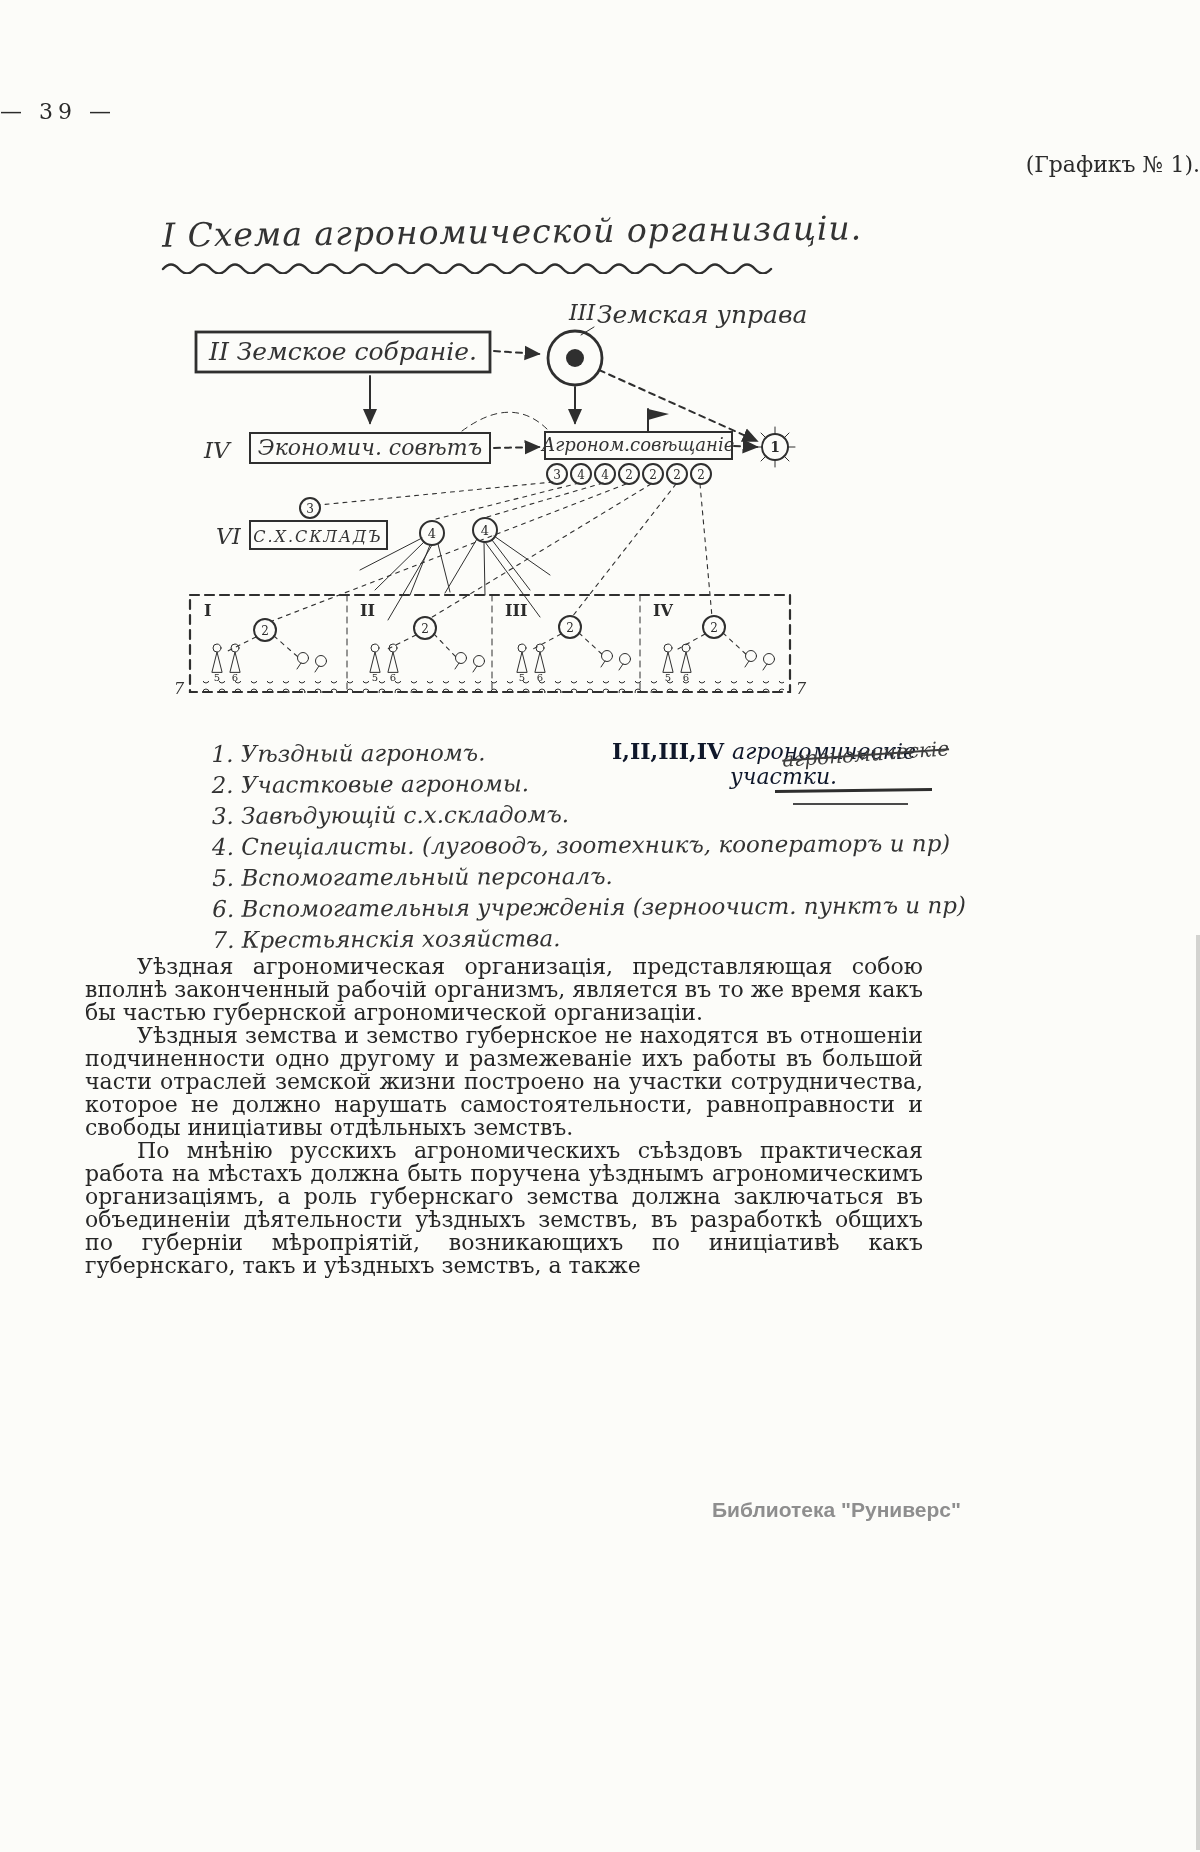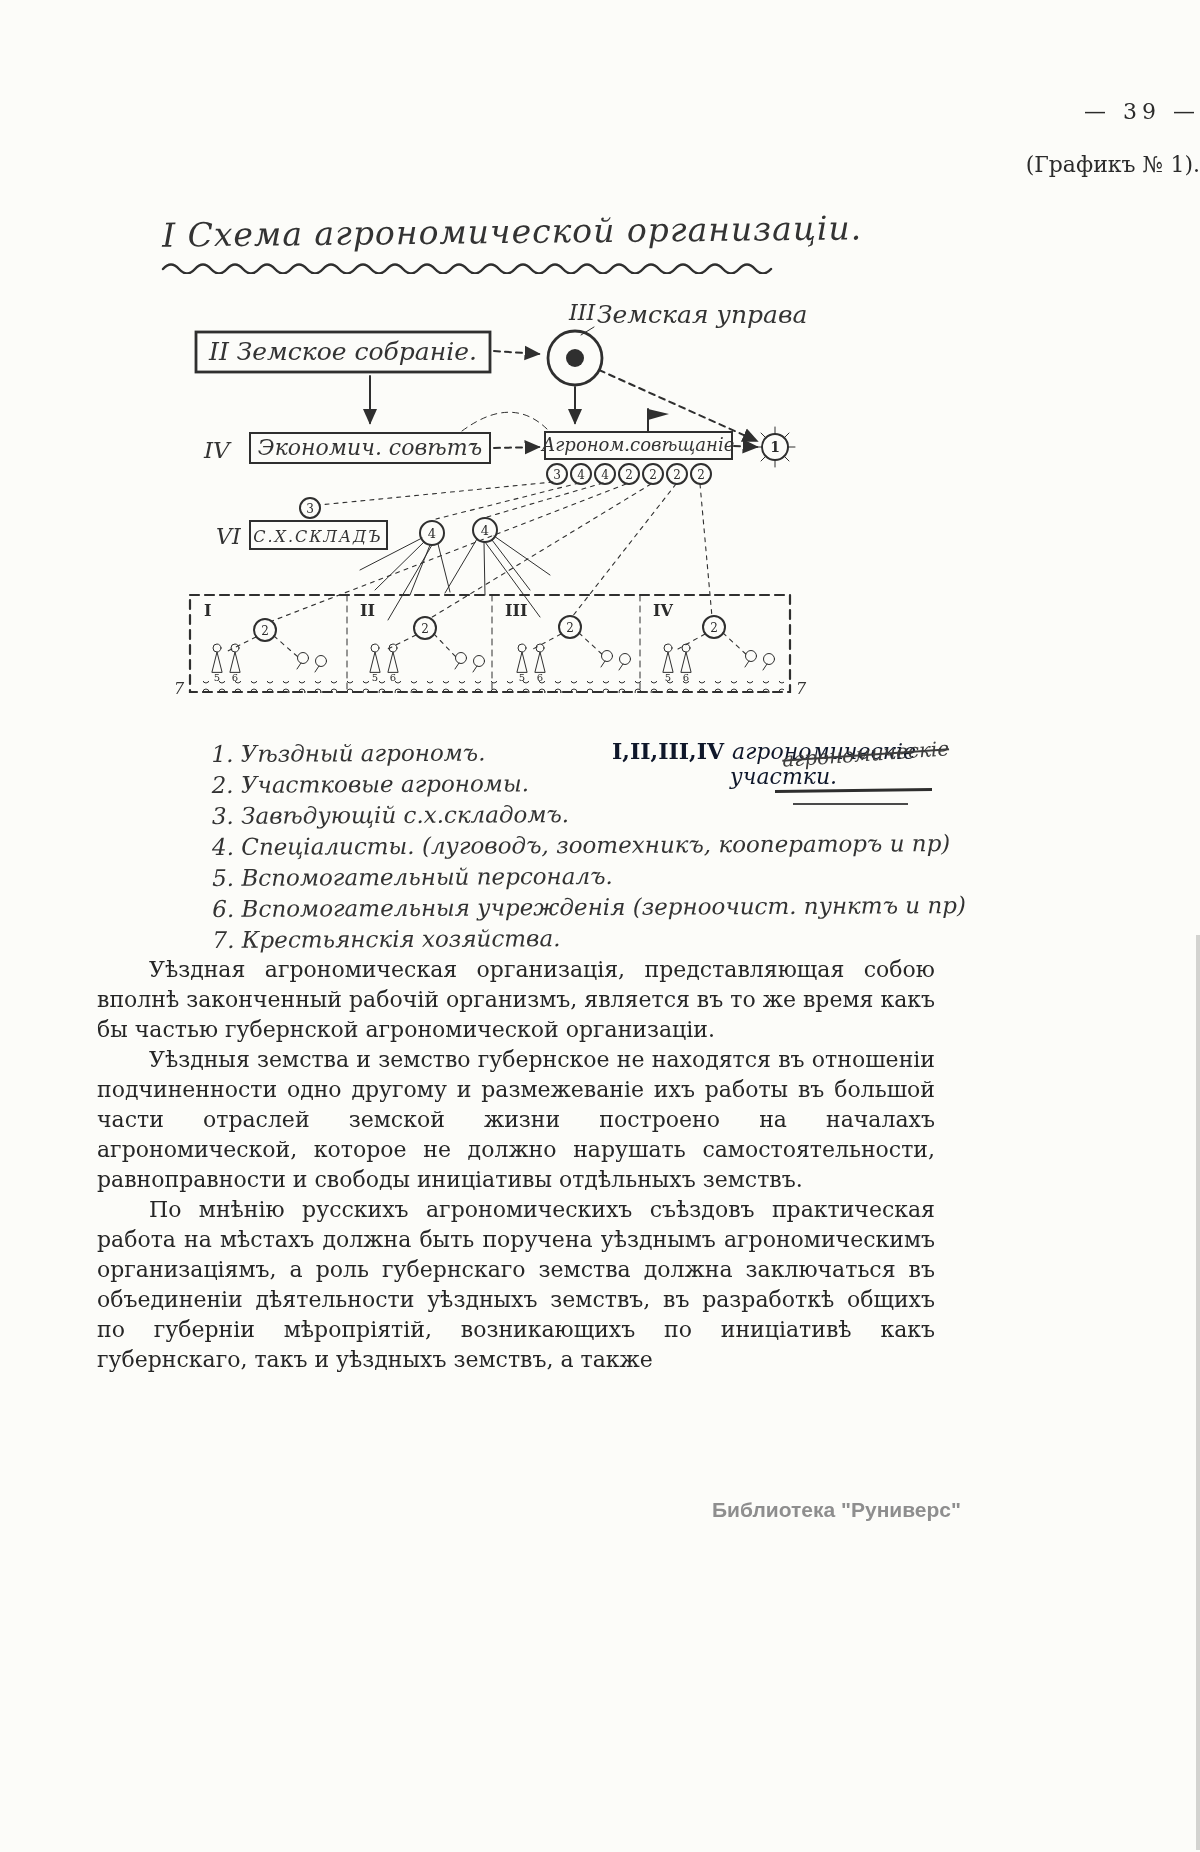--- a/index.html
+++ b/index.html
@@ -1,18 +1,18 @@
 <!DOCTYPE html>
 <html><head>
 <meta charset="utf-8">
 <style>
   html,body{margin:0;padding:0;background:#fcfcf9;}
   .page{position:relative;width:1200px;height:1852px;background:#fcfcf9;overflow:hidden;
         font-family:"DejaVu Serif","Liberation Serif",serif;color:#2b2b2b;}
-  .pagenum{position:absolute;top:99px;left:0;width:100%;text-align:right;
+  .pagenum{position:absolute;top:99px;left:0;width:100%;text-align:left;
            font-size:22px;letter-spacing:5px;}
   .caption{position:absolute;top:152px;left:0;width:100%;text-align:right;font-size:22px;}
   .title{position:absolute;left:162px;top:212px;font-size:33px;font-style:italic;
          letter-spacing:1px;white-space:nowrap;transform:rotate(-0.6deg);color:#333;}
   .wave{position:absolute;left:160px;top:258px;}
   .wave path{stroke:#2f2f2f;fill:none;stroke-width:2.4;stroke-linecap:round;}
 
   .diagram{position:absolute;left:120px;top:290px;}
   .diagram circle,.diagram rect,.diagram line,.diagram path{
       stroke:#2f2f2f;fill:none;stroke-width:1.6;stroke-linecap:round;}
@@ -33,22 +33,22 @@
   .note .nums{font-weight:bold;margin-right:8px;}
   .note .w{font-style:italic;}
   .note .l2{margin-left:118px;}
   .scribble{position:absolute;left:782px;top:742px;font-style:italic;font-size:20px;
             color:#3d3d3d;text-decoration:line-through;text-decoration-thickness:2px;
             transform:rotate(-4deg);white-space:nowrap;}
   .uline1{position:absolute;left:775px;top:789px;width:157px;height:3px;background:#2e2e2e;
           transform:rotate(-0.8deg);}
   .uline2{position:absolute;left:793px;top:803px;width:115px;height:2px;background:#4a4a4a;}
 
-  .bodytext{position:absolute;left:97px;top:955px;width:838px;font-size:22px;
-            line-height:30px;text-align:justify;color:#262626;}
+  .bodytext{position:absolute;left:85px;top:955px;width:838px;font-size:22px;
+            line-height:23px;text-align:justify;color:#262626;}
   .bodytext p{margin:0;text-indent:52px;}
 
   .watermark{position:absolute;left:712px;top:1498px;font-family:"Liberation Sans",sans-serif;
              font-size:21px;font-weight:bold;color:#8e8e8e;}
   .scan-edge{position:absolute;right:0;top:935px;width:4px;height:915px;background:#c6c6c2;opacity:.75;}
 </style>
 </head>
 <body>
 
 <div class="page">
@@ -270,19 +270,19 @@
       <span class="nums">I,II,III,IV</span><span class="w">агрономическіе</span>
     </div>
     <div class="l2 w">участки.</div>
   </div>
   <div class="scribble">агрономическіе</div>
   <div class="uline1"></div>
   <div class="uline2"></div>
 
   <div class="bodytext">
     <p>Уѣздная агрономическая организація, представляющая собою вполнѣ законченный рабочій организмъ, является въ то же время какъ бы частью губернской агрономической организаціи.</p>
-    <p>Уѣздныя земства и земство губернское не находятся въ отношеніи подчиненности одно другому и размежеваніе ихъ работы въ большой части отраслей земской жизни построено на началахъ агрономической, которое не должно нарушать самостоятельности, равноправности и свободы иниціативы отдѣльныхъ земствъ.</p>
+    <p>Уѣздныя земства и земство губернское не находятся въ отношеніи подчиненности одно другому и размежеваніе ихъ работы въ большой части отраслей земской жизни построено на участки сотрудничества, которое не должно нарушать самостоятельности, равноправности и свободы иниціативы отдѣльныхъ земствъ.</p>
     <p>По мнѣнію русскихъ агрономическихъ съѣздовъ практическая работа на мѣстахъ должна быть поручена уѣзднымъ агрономическимъ организаціямъ, а роль губернскаго земства должна заключаться въ объединеніи дѣятельности уѣздныхъ земствъ, въ разработкѣ общихъ по губерніи мѣропріятій, возникающихъ по иниціативѣ какъ губернскаго, такъ и уѣздныхъ земствъ, а также</p>
   </div>
 
   <div class="watermark">Библиотека "Руниверс"</div>
   <div class="scan-edge"></div>
 </div>
 
 </body></html>

